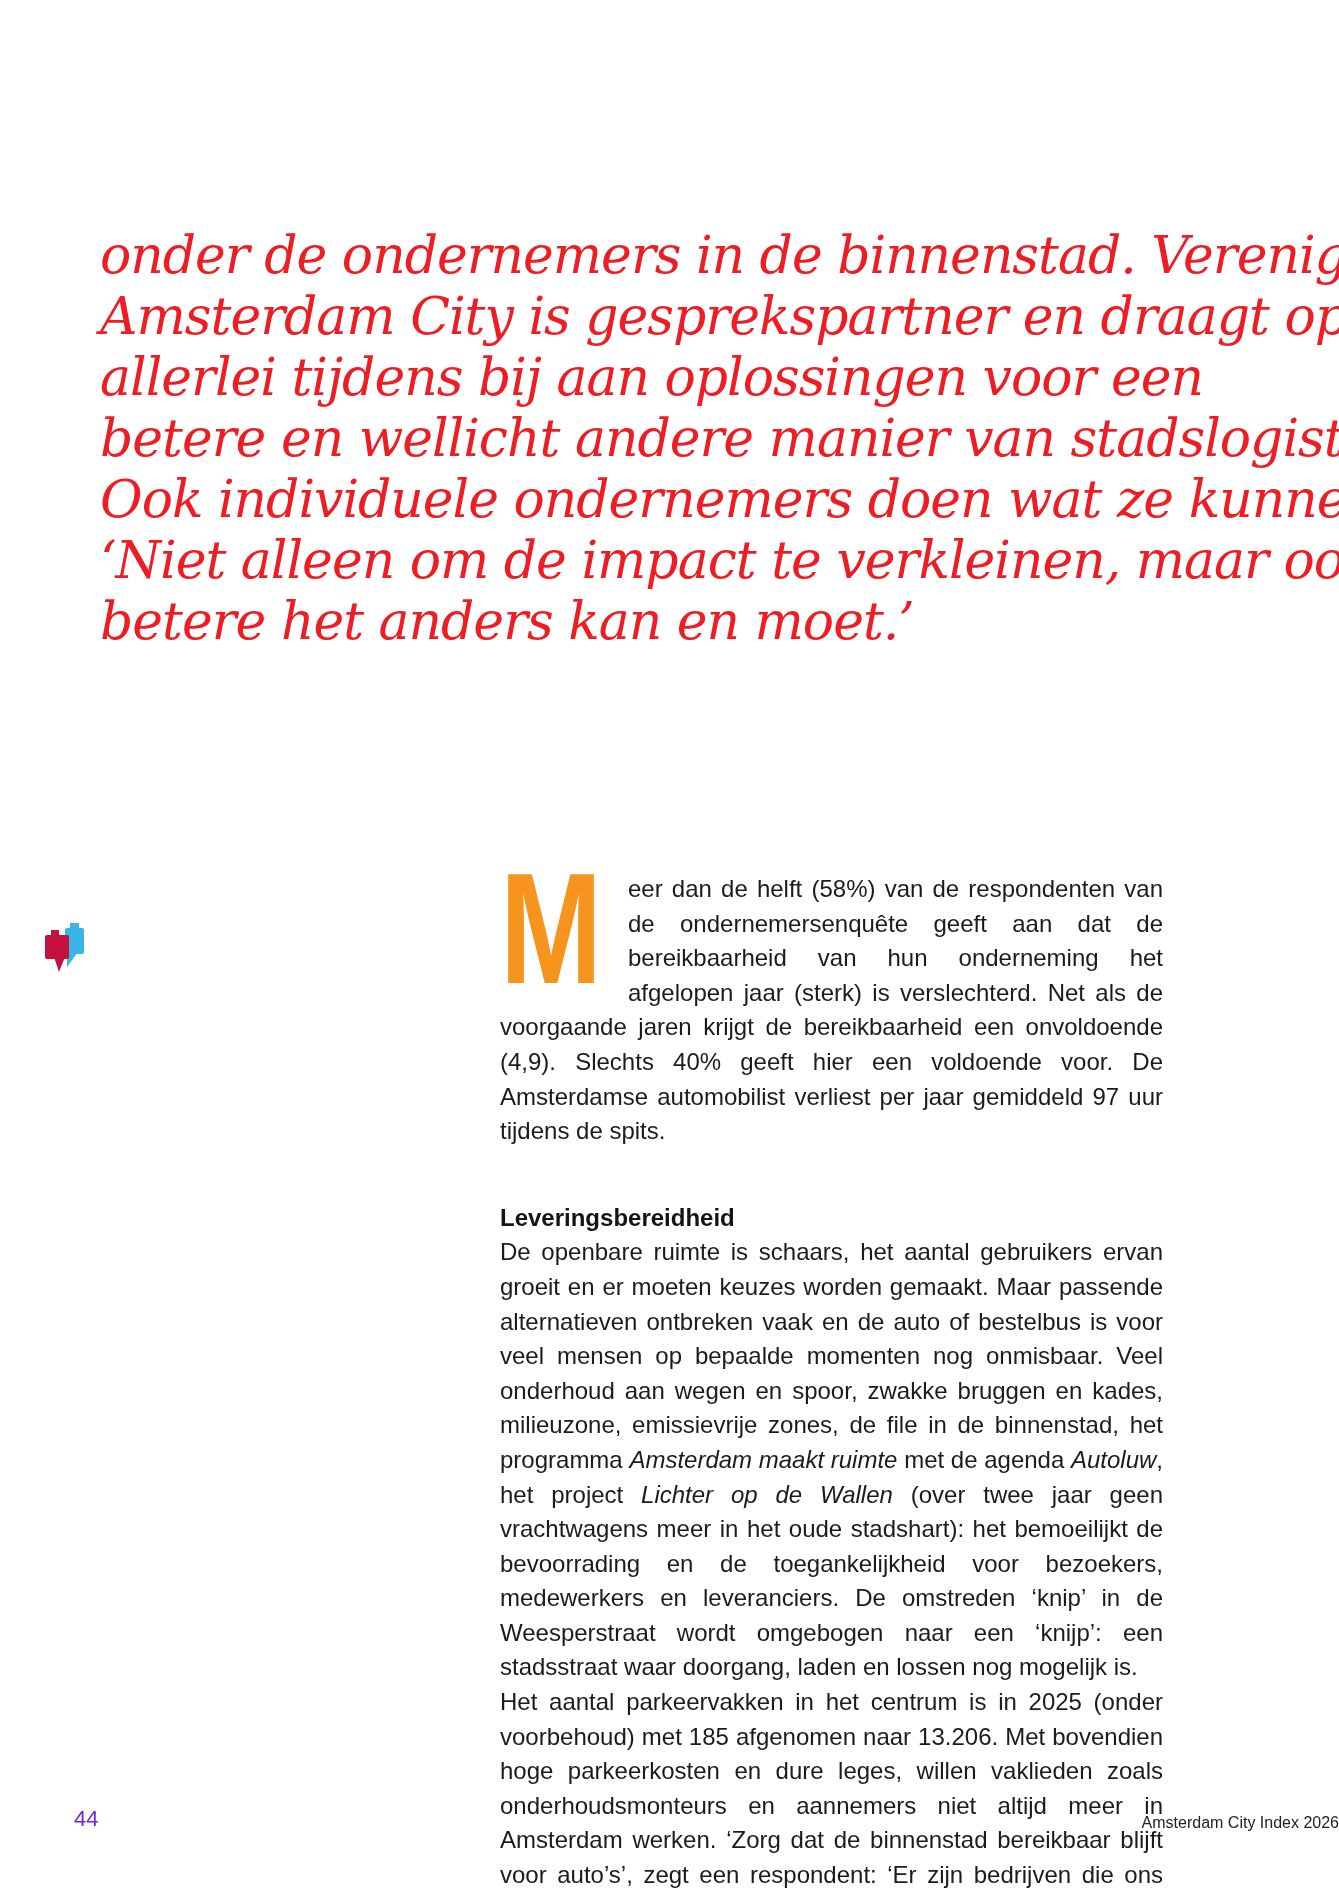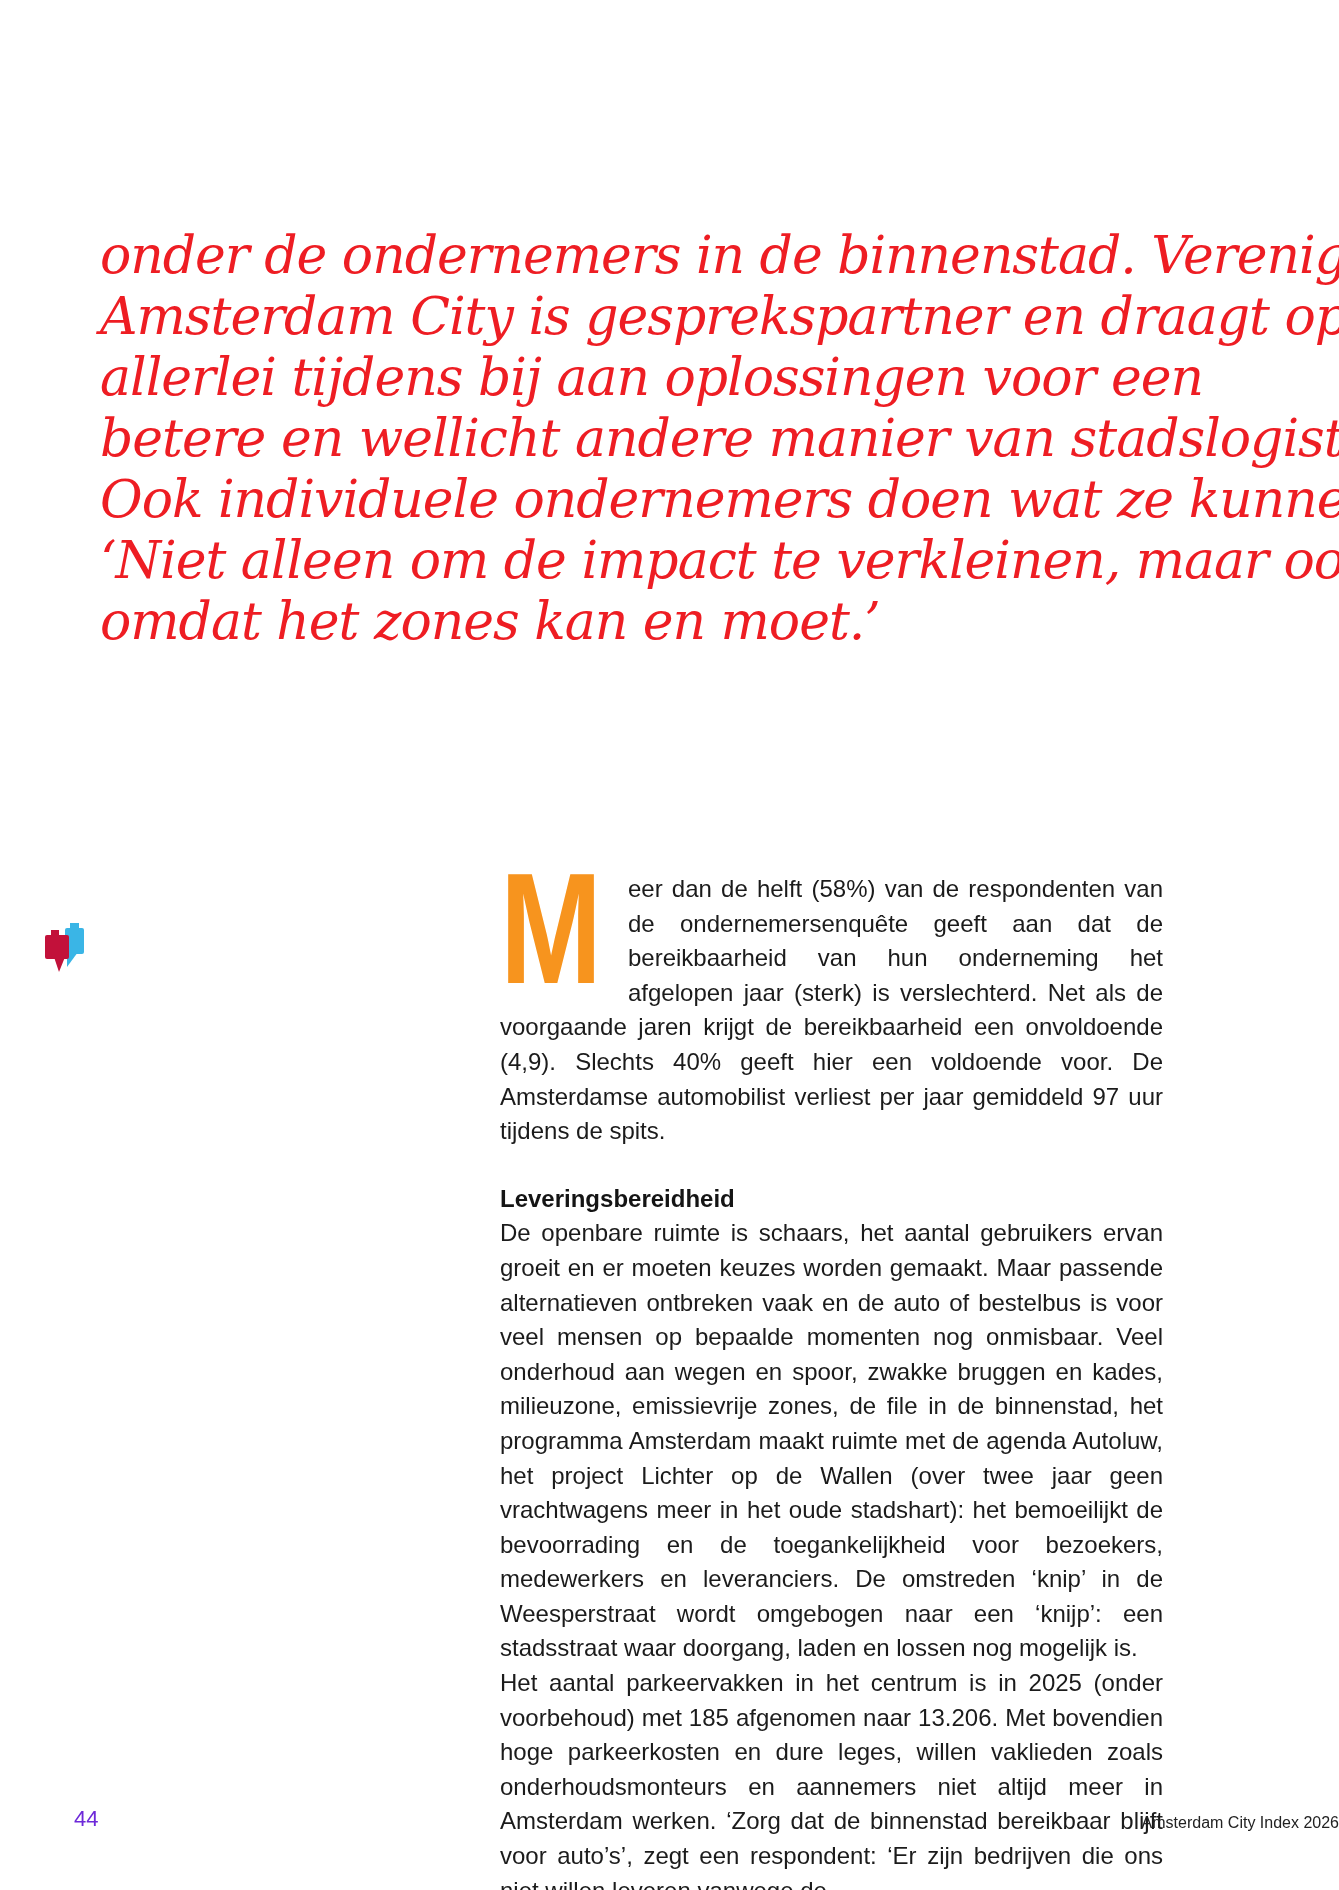--- a/index.html
+++ b/index.html
@@ -43,26 +43,26 @@
   .dropcap-box{float:left;width:128px;height:127px;}
   .dropcap{
     display:block;
     font-weight:bold;
     font-size:157px;line-height:114px;
     color:var(--dropcap-orange,#f7941e);
     transform:scaleX(0.78);transform-origin:0 0;
     letter-spacing:0;
   }
   .heading{
-    margin:33px 0 0 0;
+    margin:52px 0 0 0;
     font-size:24px;line-height:34.6px;
     font-weight:bold;color:#141414;
     text-align:left;
   }
-  .em{}
+  .em{font-style:italic;}
   
   .pagenum{
     position:absolute;left:74px;top:1806px;
     font-size:22px;font-weight:normal;color:#6d28d9;
   }
   .footer-title{
     position:absolute;left:0;top:1814px;width:1339px;
     text-align:right;font-size:16px;color:#222;
   }
 </style>
@@ -71,21 +71,21 @@
 
 <div class="page">
 
   <div class="pullquote">
       <div class="q-line">onder de ondernemers in de binnenstad. Vereniging</div>
       <div class="q-line">Amsterdam City is gesprekspartner en draagt op</div>
       <div class="q-line">allerlei tijdens bij aan oplossingen voor een</div>
       <div class="q-line">betere en wellicht andere manier van stadslogistiek.</div>
       <div class="q-line">Ook individuele ondernemers doen wat ze kunnen.</div>
       <div class="q-line">‘Niet alleen om de impact te verkleinen, maar ook</div>
-      <div class="q-line">omdat het zones kan en moet.’</div>
+      <div class="q-line">betere het anders kan en moet.’</div>
     </div>
 
   <div class="logo">
     <svg viewBox="0 0 42 52" xmlns="http://www.w3.org/2000/svg">
 
       <g fill="var(--logo-blue,#3ab5e6)">
         <rect x="28" y="1" width="9" height="8"></rect>
         <rect x="23" y="6" width="19" height="26" rx="2"></rect>
         <polygon points="25,30 25,45 36,30"></polygon>
       </g>

